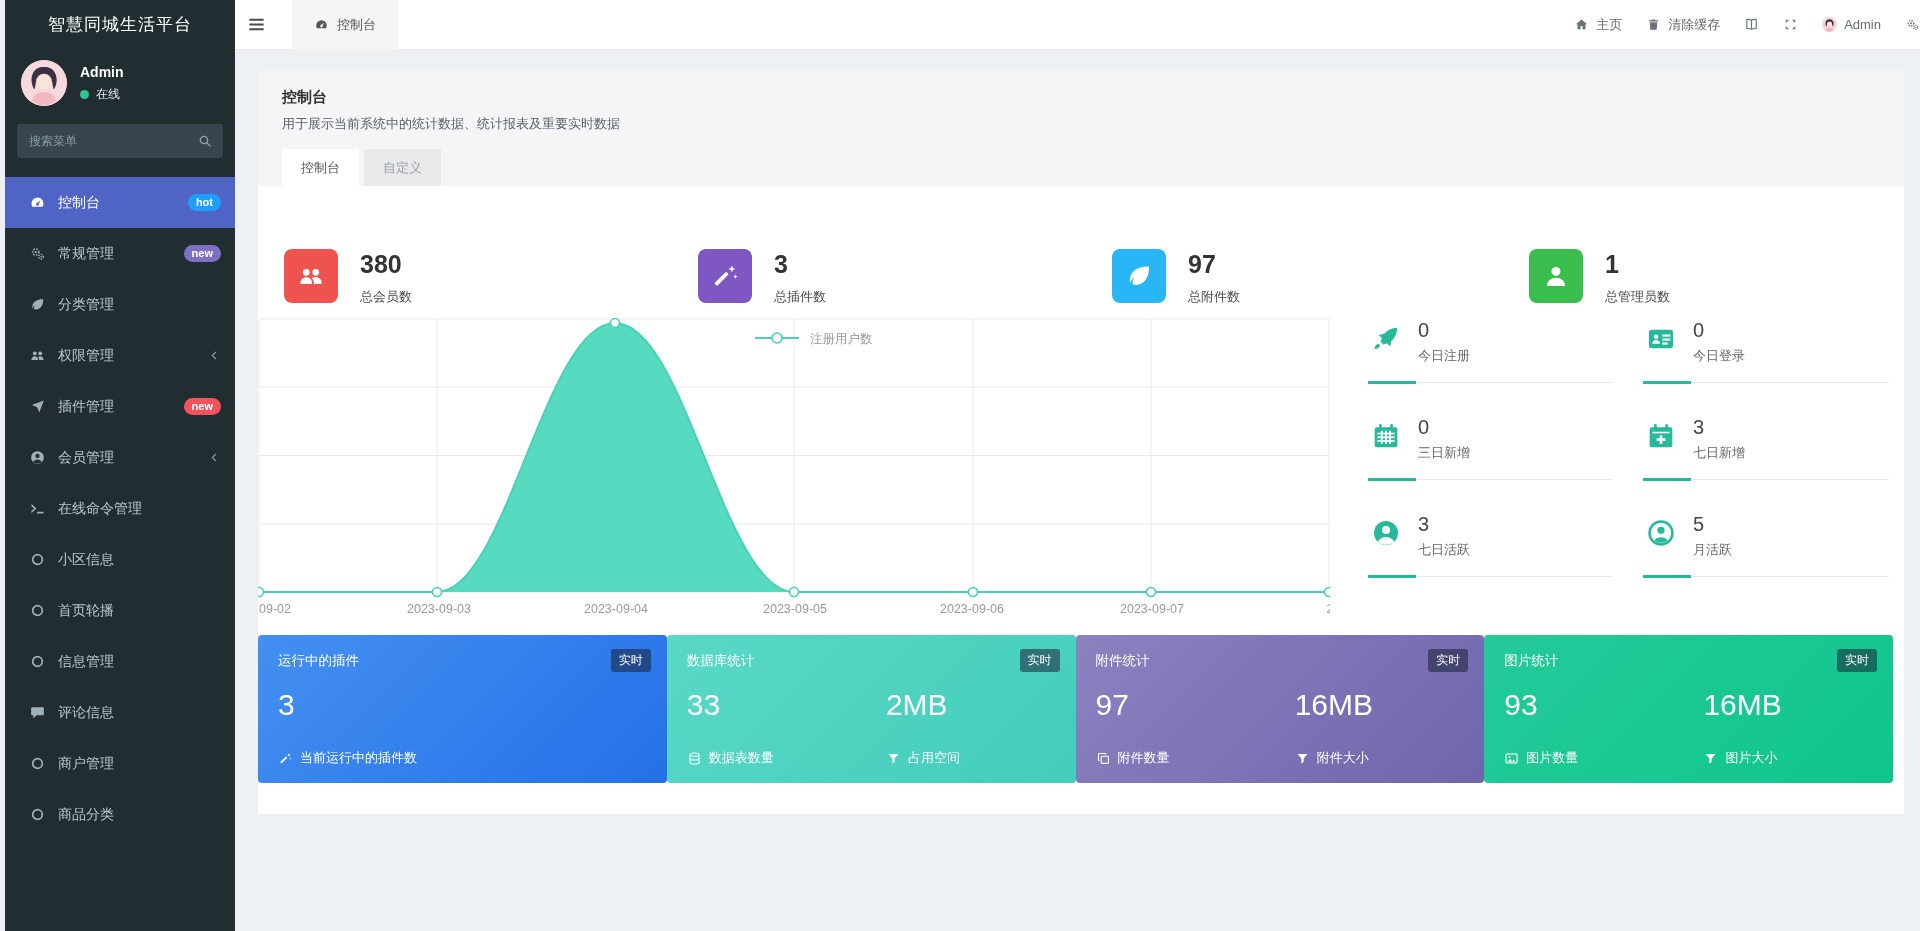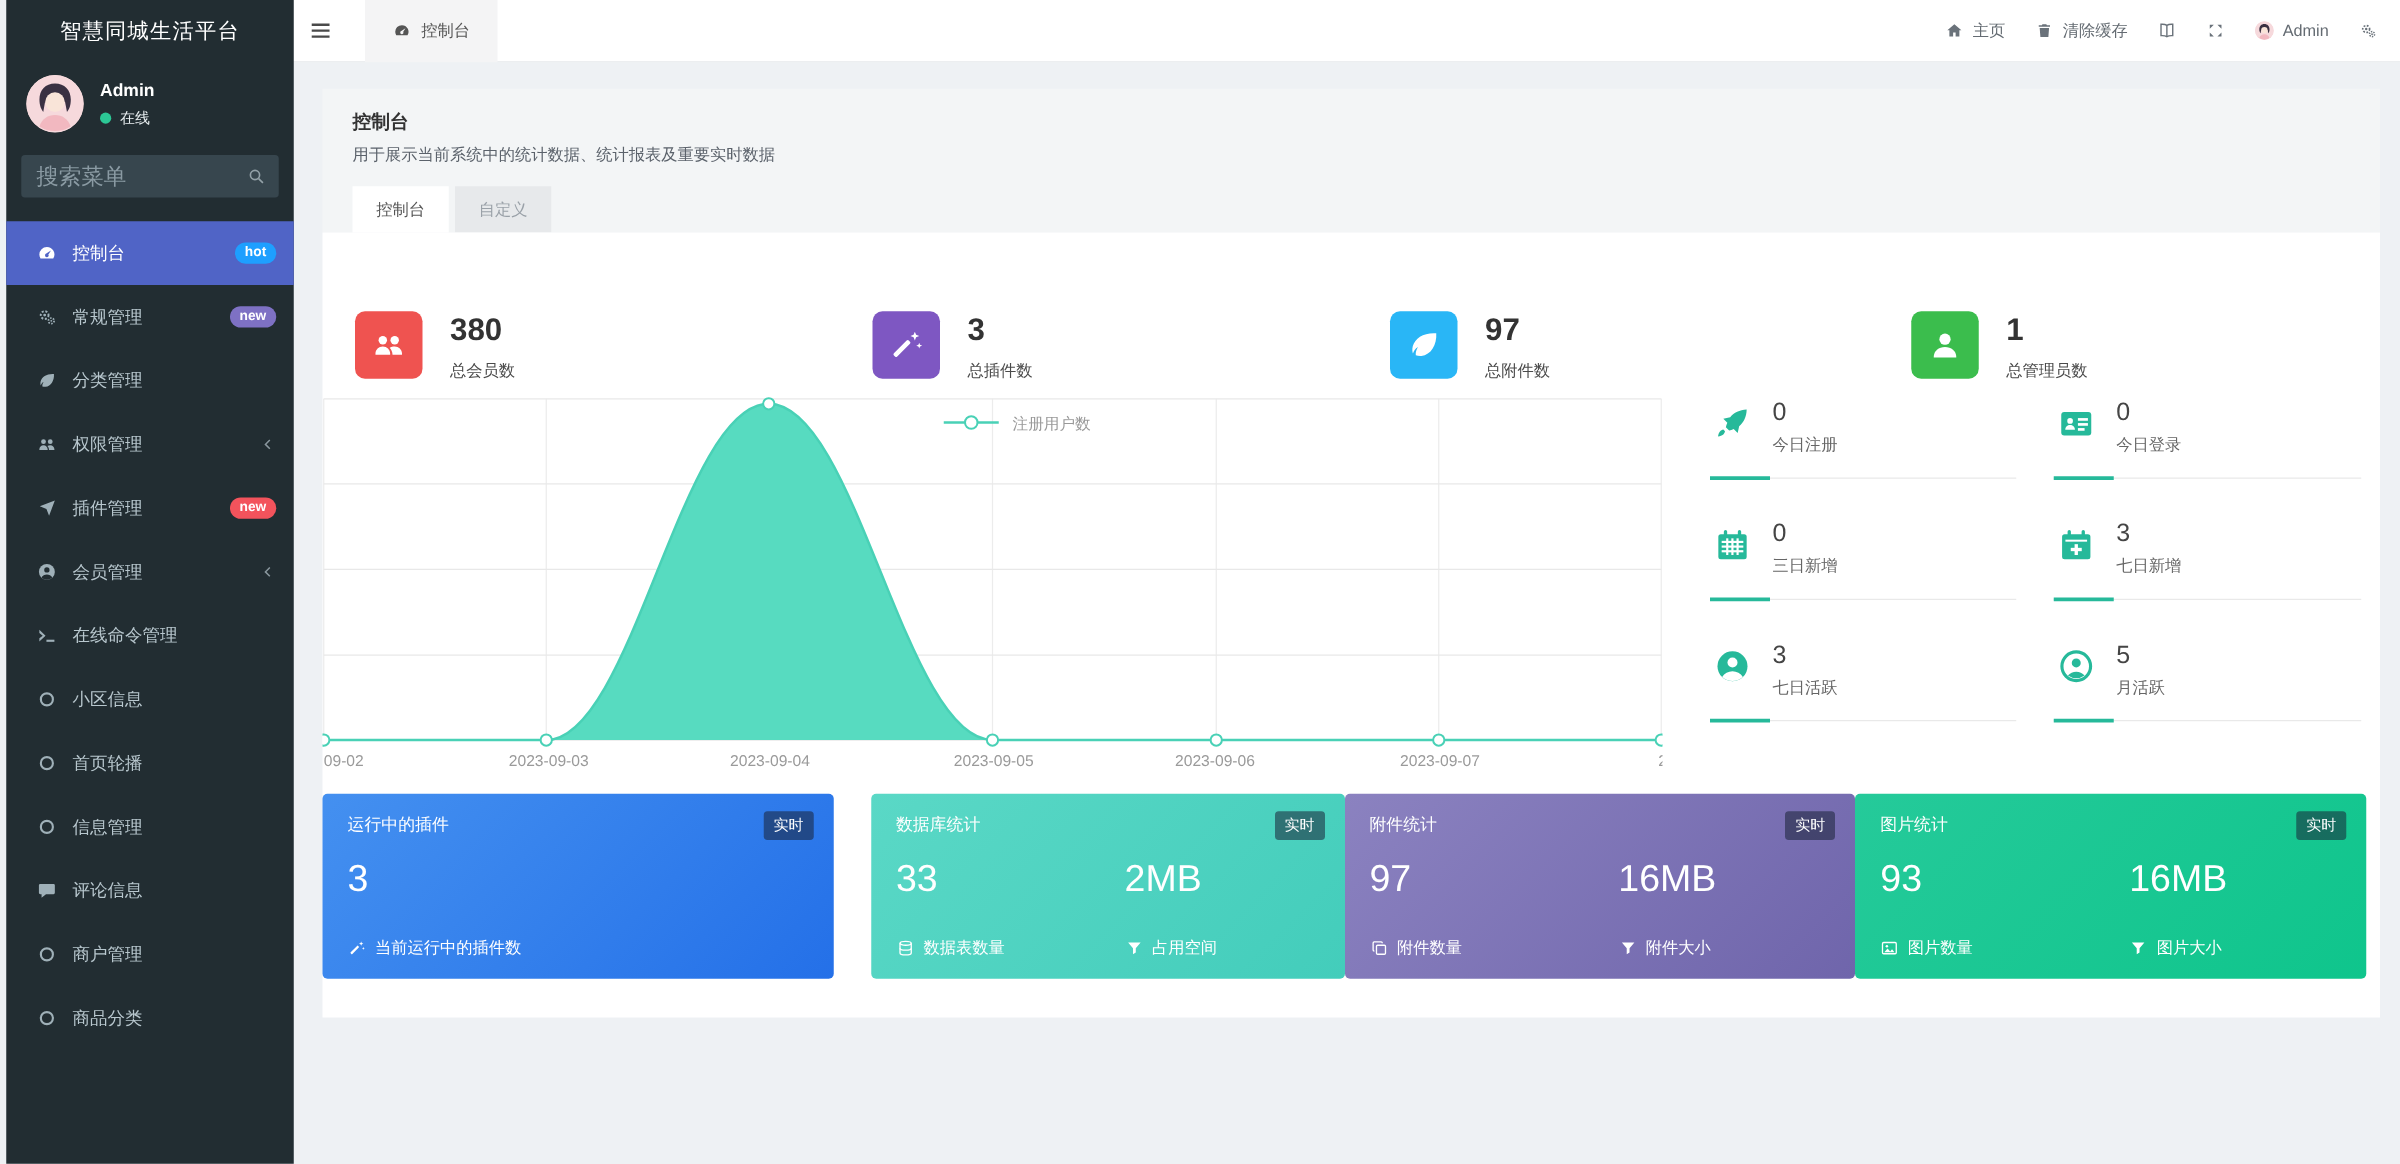--- a/index.html
+++ b/index.html
@@ -9,38 +9,38 @@
 
   
   .sidebar { position:absolute; left:5px; top:0; width:230px; height:931px; background:#222d32; z-index:5; }
   .logo { height:50px; line-height:50px; text-align:center; color:#fff; font-size:17px; letter-spacing:1px; }
   .uwrap { display:flex; align-items:center; gap:13px; padding:10px 16px; }
   .uavatar { width:46px; height:46px; border-radius:50%; overflow:hidden; background:#f6d9dc; }
   .uname { color:#fff; font-size:14px; font-weight:bold; }
   .ustatus { display:flex; align-items:center; gap:7px; margin-top:6px; color:#e8eef0; font-size:12px; }
   .udot { width:9px; height:9px; border-radius:50%; }
   .swrap { margin:8px 12px 0; position:relative; }
-  .swrap input { width:100%; height:34px; background:#37464e; border:none; border-radius:3px; color:#cfd8dc; padding:0 34px 0 12px; font-size:18px; outline:none; font-family:inherit; }
+  .swrap input { width:100%; height:34px; background:#37464e; border:none; border-radius:3px; color:#cfd8dc; padding:0 34px 0 12px; font-size:12px; outline:none; font-family:inherit; }
   .swrap input::placeholder { color:#8a9aa3; }
   .sicon { position:absolute; right:10px; top:9px; width:16px; height:16px; color:#93a1a8; }
   .menu { margin-top:19px; }
   .sitem { height:51px; display:flex; align-items:center; padding:0 14px 0 24px; color:#b8c7ce; font-size:14px; cursor:pointer; }
   .sitem .mi { width:17px; height:17px; margin-right:12px; color:#9fb0b8; }
   .sitem.active { background:#5064c6; color:#fff; }
   .sitem.active .mi { color:#fff; }
   .sbadge { margin-left:auto; font-size:11px; font-weight:bold; color:#fff; padding:3px 8px; border-radius:10px; line-height:1;text-align:right; }
   .sarrow { margin-left:auto; width:13px; height:13px; color:#8a979e; }
 
   
   .topbar { position:absolute; left:230px; right:0; top:0; height:50px; background:#fff; border-bottom:1px solid #e6e9ec; display:flex; align-items:center; }
   .hbtn { width:52px; height:50px; display:flex; align-items:center; justify-content:center; color:#4a4a4a; cursor:pointer; }
   .hbtn .ic { width:19px; height:19px; }
   .ttab { height:50px; padding:0 22px; background:#f4f4f5; display:flex; align-items:center; gap:8px; font-size:13px; color:#555; margin-left:10px; cursor:pointer; }
   .ttab .ic { width:15px; height:15px; color:#555; }
-  .tright { margin-left:auto; display:flex; align-items:center; gap:24px; padding-right:18px; font-size:13px; color:#646b72; }
+  .tright { margin-left:auto; display:flex; align-items:center; gap:24px; font-size:13px; color:#646b72; }
   .titem { display:flex; gap:7px; align-items:center; cursor:pointer; }
   .titem .ic { width:15px; height:15px; color:#6a727a; }
   .tavatar { width:28px; height:28px; border-radius:50%; overflow:hidden; background:#f6d9dc; }
 
   
   .main { position:absolute; left:230px; top:50px; right:0; bottom:0; background:#eef1f4; }
   .panel { margin:21px 16px 0 28px; }
   .phead { background:#f3f5f6; padding:17px 24px 0; }
   .ptitle { font-size:15px; font-weight:bold; color:#333; }
   .psub { font-size:13px; color:#5b626b; margin-top:8px; }
@@ -582,21 +582,21 @@
                     <g fill="currentColor">
                       <rect x="2.5" y="12.8" width="13.5" height="3" rx="1" transform="rotate(-45 9.2 14.3)"></rect>
                       <path d="M17.5 3.5l.8 2 2 .8-2 .8-.8 2-.8-2-2-.8 2-.8zM20.3 10.5l.5 1.4 1.4.5-1.4.5-.5 1.4-.5-1.4-1.4-.5 1.4-.5z"></path>
                     </g>
                   </svg>
                 </span>
                 <span>当前运行中的插件数</span>
               </span>
           </div>
         </div>
-        <div class="card" style="background: linear-gradient(135deg, rgb(90, 216, 198) 0%, rgb(67, 205, 187) 100%); margin-left: 30px;">
+        <div class="card" style="background: linear-gradient(135deg, rgb(90, 216, 198) 0%, rgb(67, 205, 187) 100%);">
           <div><span class="ctitle">数据库统计</span><span class="cbadge">实时</span></div>
           <div class="cvals"><span class="cval">33</span><span class="cval2">2MB</span></div>
           <div class="clabs">
             <span class="clab">
                 <span class="cic ic">
                   <svg viewBox="0 0 24 24" aria-hidden="true">
                     <g fill="none" stroke="currentColor" stroke-width="1.7">
                       <ellipse cx="12" cy="5.8" rx="7.2" ry="2.5"></ellipse>
                       <path d="M4.8 5.8v12.4c0 1.4 3.2 2.5 7.2 2.5s7.2-1.1 7.2-2.5V5.8"></path>
                       <path d="M4.8 12c0 1.4 3.2 2.5 7.2 2.5s7.2-1.1 7.2-2.5"></path>

